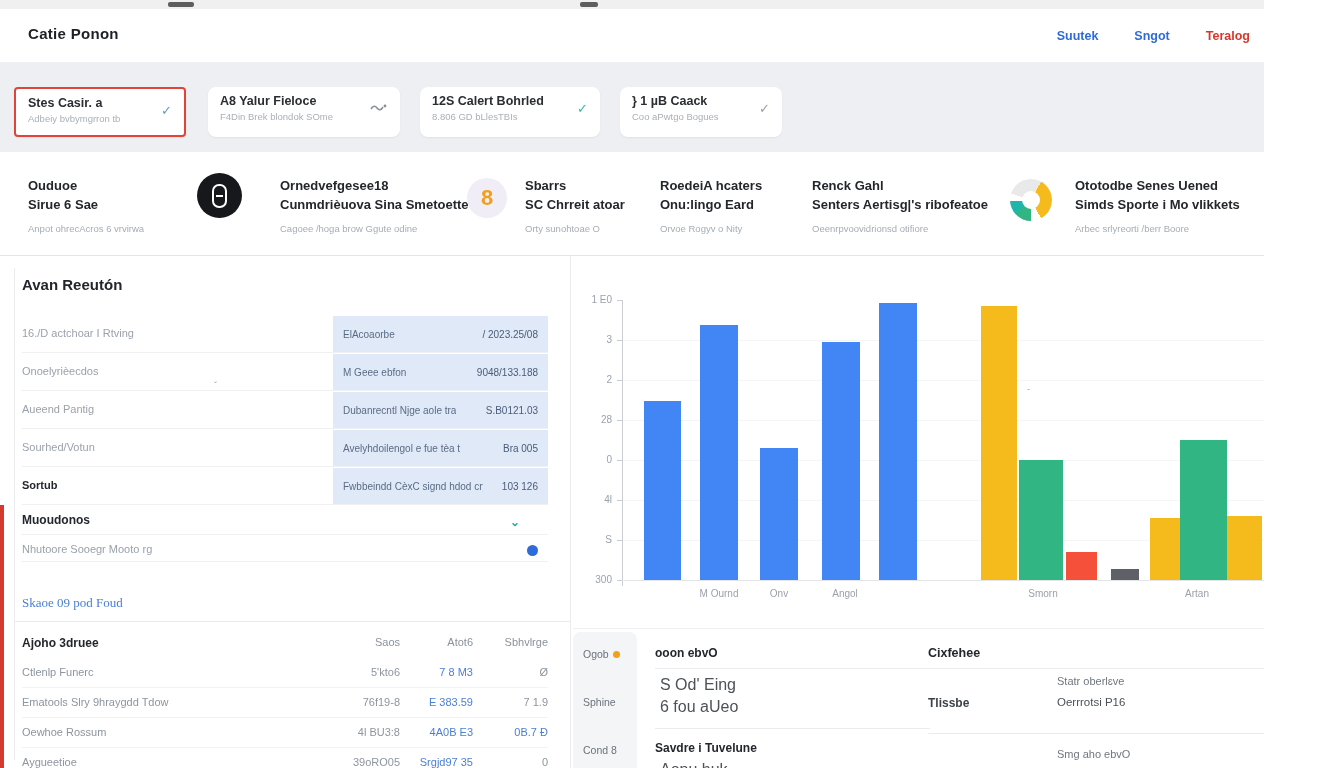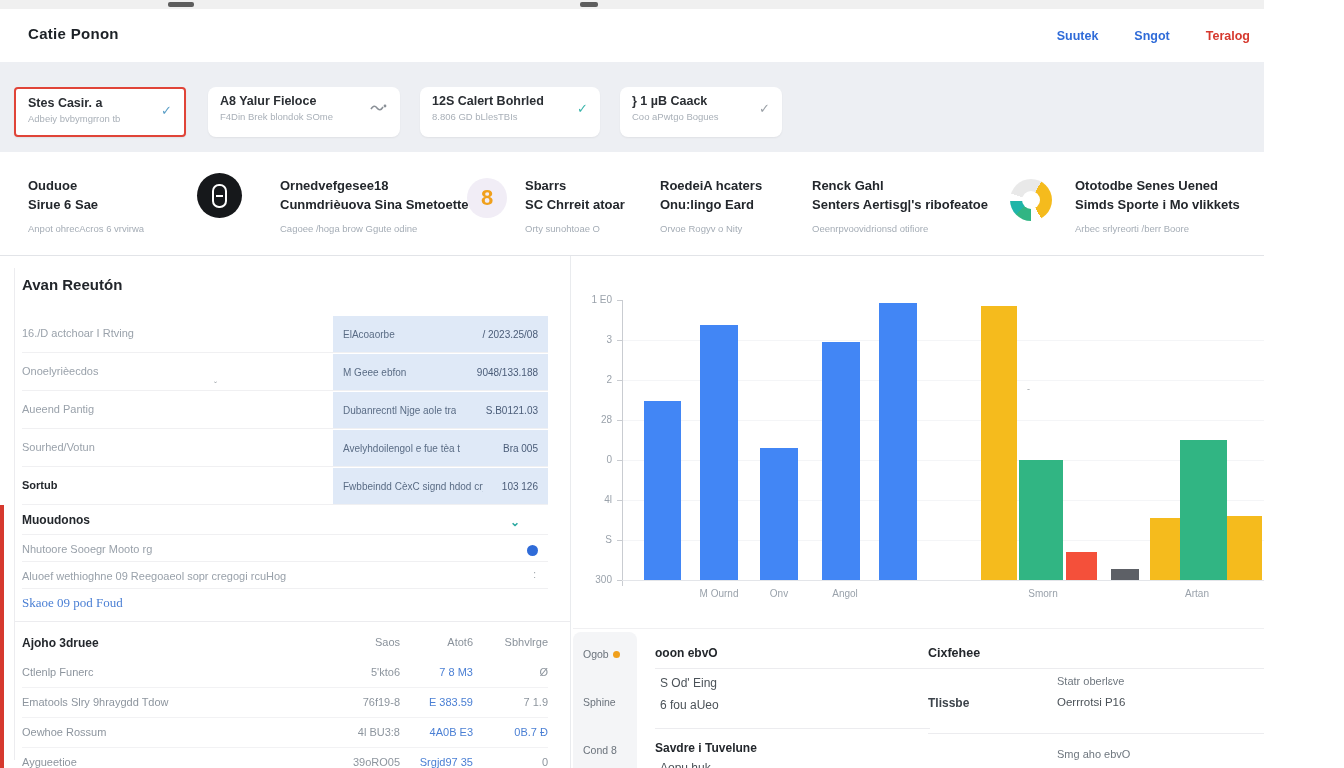--- a/index.html
+++ b/index.html
@@ -86,21 +86,21 @@
   .xlab{position:absolute;font-size:10px;color:#9aa2ab;transform:translateX(-50%);white-space:nowrap;}
   .lg-square{position:absolute;width:10px;height:14px;border-radius:3px;background:#f4503a;}
   .lg-drop{position:absolute;width:13px;height:15px;background:#18bfb4;border-radius:50% 50% 50% 4px;}
 
   
   .detail-top-line{position:absolute;left:573px;top:628px;width:771px;height:1px;background:#f0f0f2;}
   .rail{position:absolute;left:573px;top:632px;width:64px;height:136px;background:#f4f5f7;border-radius:8px 8px 0 0;}
   .rail-item{position:absolute;left:10px;font-size:10.5px;color:#6b737c;white-space:nowrap;cursor:pointer;}
   .rail-dot{display:inline-block;width:7px;height:7px;border-radius:50%;background:#f0a01c;margin-left:4px;}
   .drow-title{position:absolute;font-size:12px;font-weight:700;color:#23272c;white-space:nowrap;}
-  .drow-line{position:absolute;font-size:12px;color:#4b5258;white-space:nowrap;}
+  .drow-line{position:absolute;font-size:16px;color:#4b5258;white-space:nowrap;}
   .dsep{position:absolute;height:1px;background:#ececef;}
 
   
   .sum-title{position:absolute;left:928px;top:646px;font-size:12.5px;font-weight:700;color:#23272c;}
   .sum-sep{position:absolute;height:1px;background:#ececef;}
   .sum-label{position:absolute;left:928px;top:696px;font-size:12px;font-weight:700;color:#3c434a;}
   .sum-l1{position:absolute;left:1057px;top:675px;font-size:11px;color:#6f777f;}
   .sum-l2{position:absolute;left:1057px;top:696px;font-size:11.5px;color:#4b5258;}
   .sum-footer{position:absolute;left:1057px;top:748px;font-size:11px;color:#6f777f;}
 </style>
@@ -229,24 +229,20 @@
     </span>
   </div>
 
   <div class="xrow" style="top:507px;height:28px;">
     <span class="xrow-label bold" style="position:absolute;left:0;top:6px;">Muoudonos</span>
     <span class="chev-teal">⌄</span>
   </div>
   <div class="xrow" style="top:536px;height:26px;">
     <span class="xrow-label" style="position:absolute;left:0;top:7px;">Nhutoore Sooegr Mooto rg</span>
     <span class="blue-dot"></span>
-  </div>
-  <div class="xrow" style="top:563px;height:26px;">
-    <span class="xrow-label" style="position:absolute;left:0;top:7px;">Aluoef wethioghne 09 Reegoaeol sopr cregogi rcuHog</span>
-    <span class="tiny-mark">:</span>
   </div>
   <div class="plink">Skaoe 09 pod Foud</div>
 
   <div class="tbl-top-line"></div>
   <div class="trow" style="top:628px;border-bottom:none;">
     <span class="c0 hd">Ajoho 3druee</span>
     <span class="c1 hdc">Saos</span>
     <span class="c2 hdc" style="color:#8a929b;">Atot6</span>
     <span class="c3 hdc">Sbhvlrge</span>
   </div>

